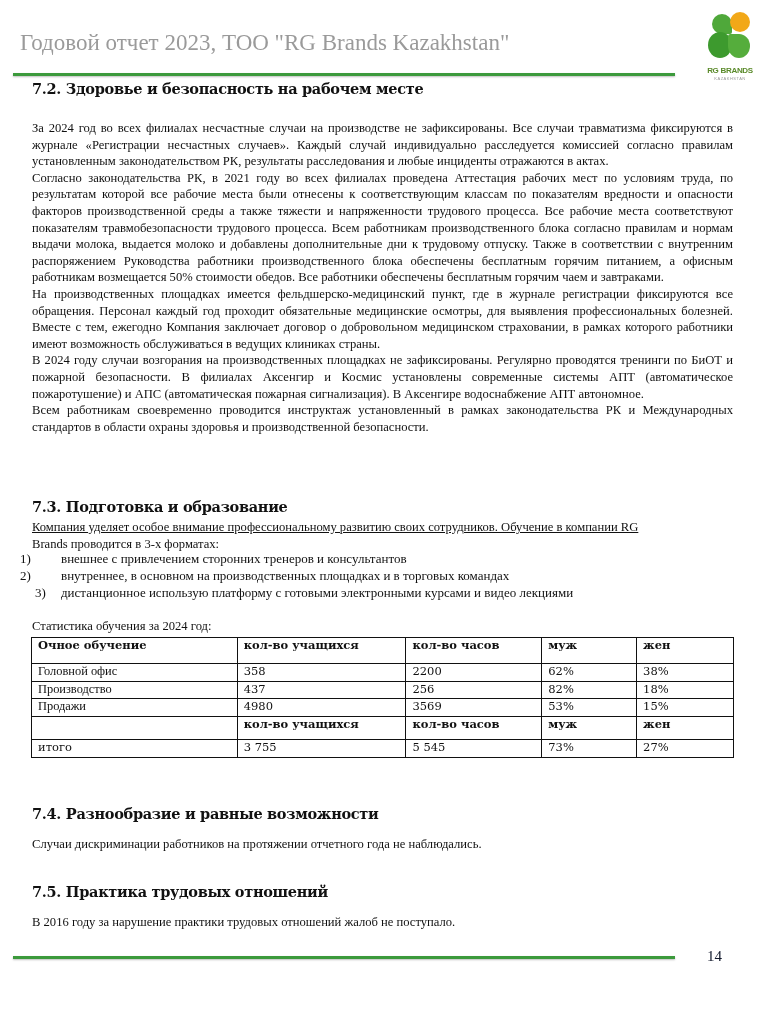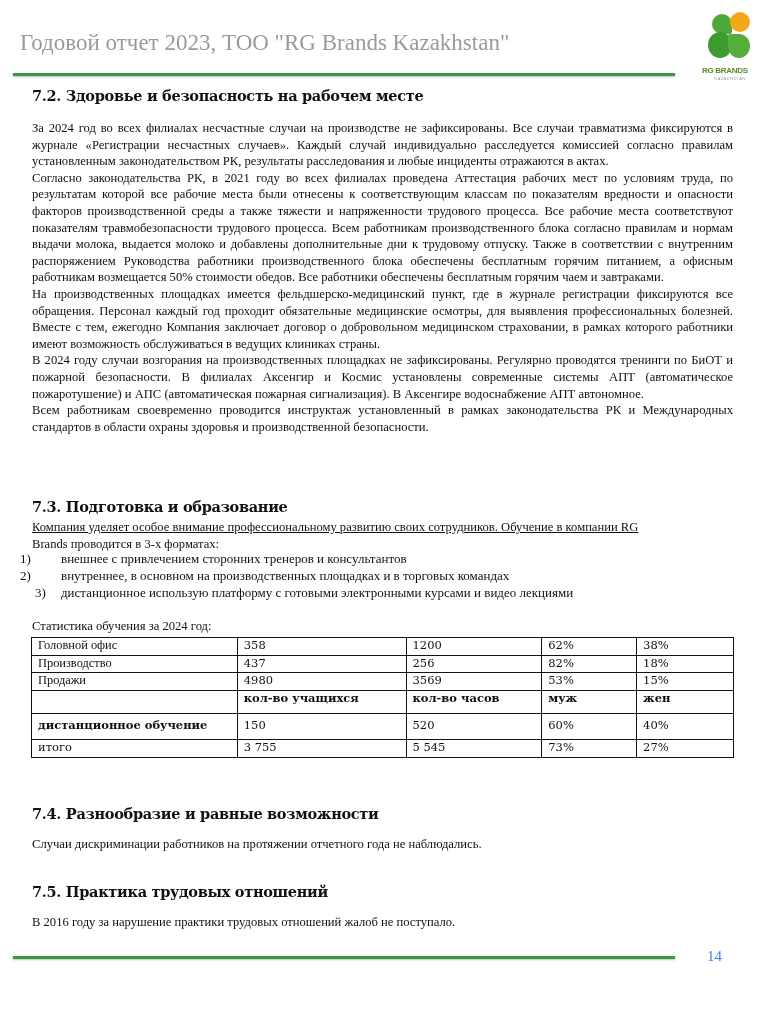--- a/index.html
+++ b/index.html
@@ -6,59 +6,59 @@
   body { width: 767px; height: 1024px; position: relative; overflow: hidden;
          font-family: "DejaVu Serif", "Liberation Serif", serif; color: #111; }
   .header-title { position: absolute; left: 20px; top: 30px; font-family: "Liberation Serif", serif;
          font-size: 23px; color: #9a9a9a; letter-spacing: 0; white-space: nowrap; }
   .rule { position: absolute; left: 13px; width: 662px; height: 3px; background: #3c9a3c;
          box-shadow: 0 1px 2px rgba(0,0,0,0.25); }
   .rule.top { top: 73px; }
   .rule.bottom { top: 956px; }
   .logo { position: absolute; left: 702px; top: 10px; width: 56px; height: 72px; }
   .logo .c { position: absolute; border-radius: 50%; }
-  .logo-text { position: absolute; left: 0; top: 56px; width: 56px; 
+  .logo-text { position: absolute; left: 0; top: 56px; width: 56px; text-align: center;
          font-family: "Liberation Sans", sans-serif; font-size: 8px; color: #5a8a2a; font-weight: bold; letter-spacing: -0.3px; }
   .logo-sub { position: absolute; left: 0; top: 66px; width: 56px; text-align: center;
          font-family: "Liberation Sans", sans-serif; font-size: 4px; color: #999; letter-spacing: 0.5px; }
   .h2 { position: absolute; left: 32px; font-family: "DejaVu Serif", serif; font-weight: bold;
          font-size: 14.5px; color: #111; white-space: nowrap; letter-spacing: -0.3px; }
   .para { position: absolute; left: 32px; width: 701px; font-family: "Liberation Serif", serif;
          font-size: 12.6px; line-height: 16.6px; text-align: justify; color: #111; }
   .para p { margin: 0; text-align: justify; }
   .para p.last { text-align-last: left; }
   .line { position: absolute; left: 32px; font-family: "Liberation Serif", serif; font-size: 12.6px;
          line-height: 16.6px; color: #111; white-space: nowrap; }
   .li { position: absolute; left: 20px; font-family: Liberation Serif, serif; font-size: 13px;
          color: #111; white-space: nowrap; }
   .li .num { display: inline-block; width: 41px; }
   table.stats { position: absolute; left: 31px; top: 637px; width: 703px; border-collapse: collapse;
          font-family: "Liberation Serif", serif; font-size: 12.4px; color: #111; }
   table.stats td { border: 1.6px solid #111; padding: 0 6px; vertical-align: top; line-height: 15px; }
   table.stats td.bold { font-family: "DejaVu Serif", serif; font-weight: bold; font-size: 11.5px; }
   table.stats td.num { font-family: "DejaVu Serif", serif; font-size: 11.5px; }
   .page-num { position: absolute; left: 707px; top: 948px; font-family: "Liberation Serif", serif;
-         font-size: 15px; color: #3b82f6; }
+         font-size: 15px; color: #0f172a; }
 </style>
 </head>
 <body>
 
 <div class="header-title">Годовой отчет 2023, ТОО "RG Brands Kazakhstan"</div>
 <div class="rule top"></div>
 
 <div class="logo">
   <div class="c" style="left:10px;top:4px;width:20px;height:20px;background:#4fa83a;border-radius:50% 50% 10% 50%;"></div>
   <div class="c" style="left:28px;top:2px;width:20px;height:20px;background:#f2a818;"></div>
   <div class="c" style="left:6px;top:22px;width:24px;height:26px;background:#3d9a2e;"></div>
   <div class="c" style="left:26px;top:24px;width:22px;height:24px;background:#55ad3c;border-radius:10% 50% 50% 50%;"></div>
   <div class="logo-text">RG BRANDS</div>
   <div class="logo-sub">KAZAKHSTAN</div>
 </div>
 
-<div class="h2" style="top:87px;">7.2. Здоровье и безопасность на рабочем месте</div>
+<div class="h2" style="top:80px;">7.2. Здоровье и безопасность на рабочем месте</div>
 
 <div class="para" style="top:120px;">
   <p class="last">За 2024 год во всех филиалах несчастные случаи на производстве не зафиксированы. Все случаи травматизма фиксируются в журнале «Регистрации несчастных случаев». Каждый случай индивидуально расследуется комиссией согласно правилам установленным законодательством РК, результаты расследования и любые инциденты отражаются в актах.</p>
   <p class="last">Согласно законодательства РК, в 2021 году во всех филиалах проведена Аттестация рабочих мест по условиям труда, по результатам которой все рабочие места были отнесены к соответствующим классам по показателям вредности и опасности факторов производственной среды а также тяжести и напряженности трудового процесса. Все рабочие места соответствуют показателям травмобезопасности трудового процесса. Всем работникам производственного блока согласно правилам и нормам выдачи молока, выдается молоко и добавлены дополнительные дни к трудовому отпуску. Также в соответствии с внутренним распоряжением Руководства работники производственного блока обеспечены бесплатным горячим питанием, а офисным работникам возмещается 50% стоимости обедов. Все работники обеспечены бесплатным горячим чаем и завтраками.</p>
   <p class="last">На производственных площадках имеется фельдшерско-медицинский пункт, где в журнале регистрации фиксируются все обращения. Персонал каждый год проходит обязательные медицинские осмотры, для выявления профессиональных болезней. Вместе с тем, ежегодно Компания заключает договор о добровольном медицинском страховании, в рамках которого работники имеют возможность обслуживаться в ведущих клиниках страны.</p>
   <p class="last">В 2024 году случаи возгорания на производственных площадках не зафиксированы. Регулярно проводятся тренинги по БиОТ и пожарной безопасности. В филиалах Аксенгир и Космис установлены современные системы АПТ (автоматическое пожаротушение) и АПС (автоматическая пожарная сигнализация). В Аксенгире водоснабжение АПТ автономное.</p>
   <p class="last">Всем работникам своевременно проводится инструктаж установленный в рамках законодательства РК и Международных стандартов в области охраны здоровья и производственной безопасности.</p>
 </div>
 
 <div class="h2" style="top:498px;">7.3. Подготовка и образование</div>
@@ -79,24 +79,31 @@
 
 <table class="stats">
   <colgroup>
     <col style="width:206px">
       <col style="width:169px">
       <col style="width:136px">
       <col style="width:95px">
       <col style="width:97px">
   </colgroup>
   <tbody>
+      <tr style="height:26px;">
+    <td class="bold">Очное обучение</td>
+    <td class="bold">кол-во учащихся</td>
+    <td class="bold">кол-во часов</td>
+    <td class="bold">муж</td>
+    <td class="bold">жен</td>
+  </tr>
   <tr style="height:18px;">
     <td>Головной офис</td>
     <td class="num">358</td>
-    <td class="num">1200</td>
+    <td class="num">2200</td>
     <td class="num">62%</td>
     <td class="num">38%</td>
   </tr>
   <tr style="height:17px;">
     <td>Производство</td>
     <td class="num">437</td>
     <td class="num">256</td>
     <td class="num">82%</td>
     <td class="num">18%</td>
   </tr>
@@ -107,27 +114,20 @@
     <td class="num">53%</td>
     <td class="num">15%</td>
   </tr>
   <tr style="height:23px;">
     <td class="bold"></td>
     <td class="bold">кол-во учащихся</td>
     <td class="bold">кол-во часов</td>
     <td class="bold">муж</td>
     <td class="bold">жен</td>
   </tr>
-  <tr style="height:26px;">
-    <td class="bold" style="padding-top:4px;">дистанционное обучение</td>
-    <td class="num" style="padding-top:4px;">150</td>
-    <td class="num" style="padding-top:4px;">520</td>
-    <td class="num" style="padding-top:4px;">60%</td>
-    <td class="num" style="padding-top:4px;">40%</td>
-  </tr>
   <tr style="height:18px;">
     <td class="num">итого</td>
     <td class="num">3 755</td>
     <td class="num">5 545</td>
     <td class="num">73%</td>
     <td class="num">27%</td>
   </tr>
 </tbody>
   </table>
 

